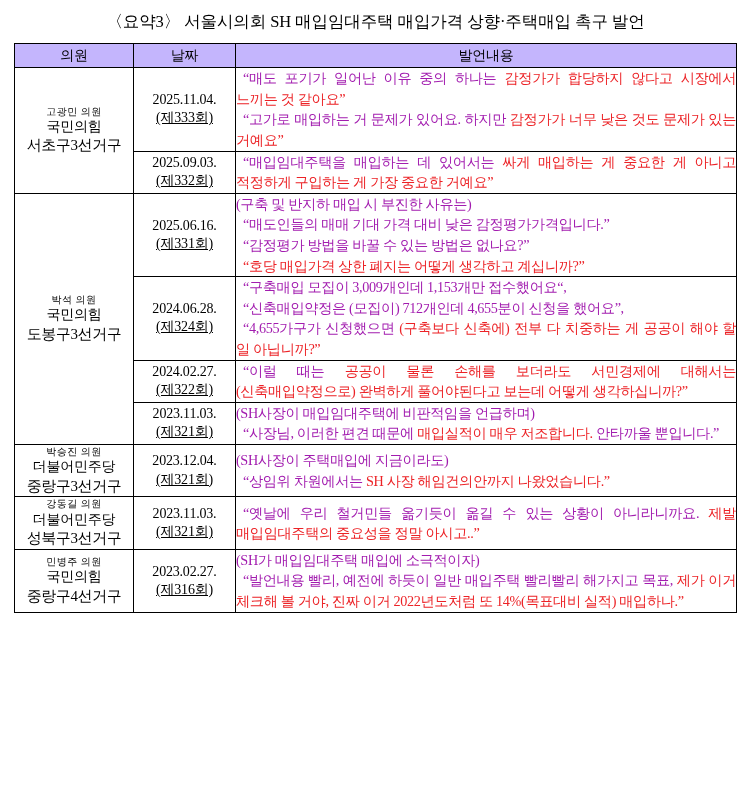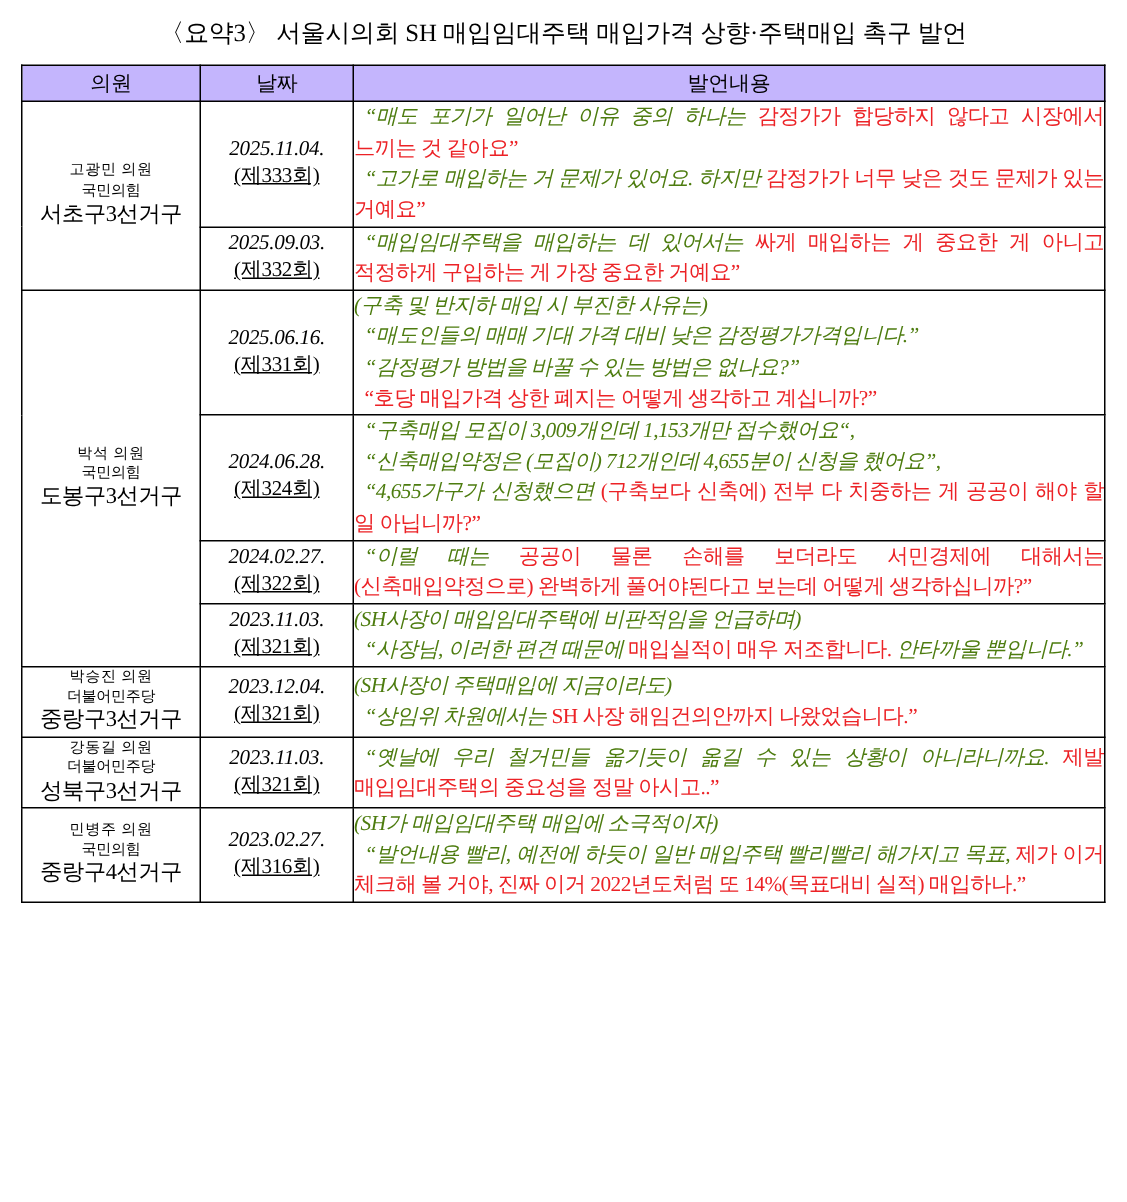--- a/index.html
+++ b/index.html
@@ -60,41 +60,40 @@
     line-height: 1.32;
   }
   .m-name {
     display: block;
     font-size: 10px;
     letter-spacing: 0.5px;
     white-space: nowrap;
   }
   .m-party {
     display: block;
-    font-size: 10px;
+    font-size: 14px;
     letter-spacing: -0.2px;
     white-space: nowrap;
   }
   .m-district {
     display: block;
     font-size: 15px;
     letter-spacing: -0.4px;
     white-space: nowrap;
   }
   td.date-cell {
     text-align: center;
     line-height: 1.3;
     padding: 3px 1px;
   }
   .d-date {
     display: block;
     font-size: 14px;
     letter-spacing: -0.2px;
     white-space: nowrap;
-    font-style: italic;
   }
   .d-session {
     display: block;
     font-size: 14px;
     letter-spacing: -0.2px;
     white-space: nowrap;
     text-decoration: underline;
   }
   td.body-cell {
     padding: 4px 6px 5px 7px;
@@ -102,21 +101,21 @@
     line-height: 1.45;
     letter-spacing: -0.35px;
     text-align: justify;
     text-justify: inter-character;
     word-break: keep-all;
   }
   .line { display: block; }
   .line.noindent { text-indent: 0; }
   .line.indent { text-indent: 7px; }
   .red { color: #ec2226; }
-  .blk { color: #4d7c0f; font-style: italic; }
+  .blk { color: #a21caf; }
 </style>
 </head>
 <body>
 
 <div class="page">
 
   <div class="doc-title">〈요약3〉 서울시의회 SH 매입임대주택 매입가격 상향·주택매입 촉구 발언</div>
 
   <table class="stmt-table">
     <colgroup>

